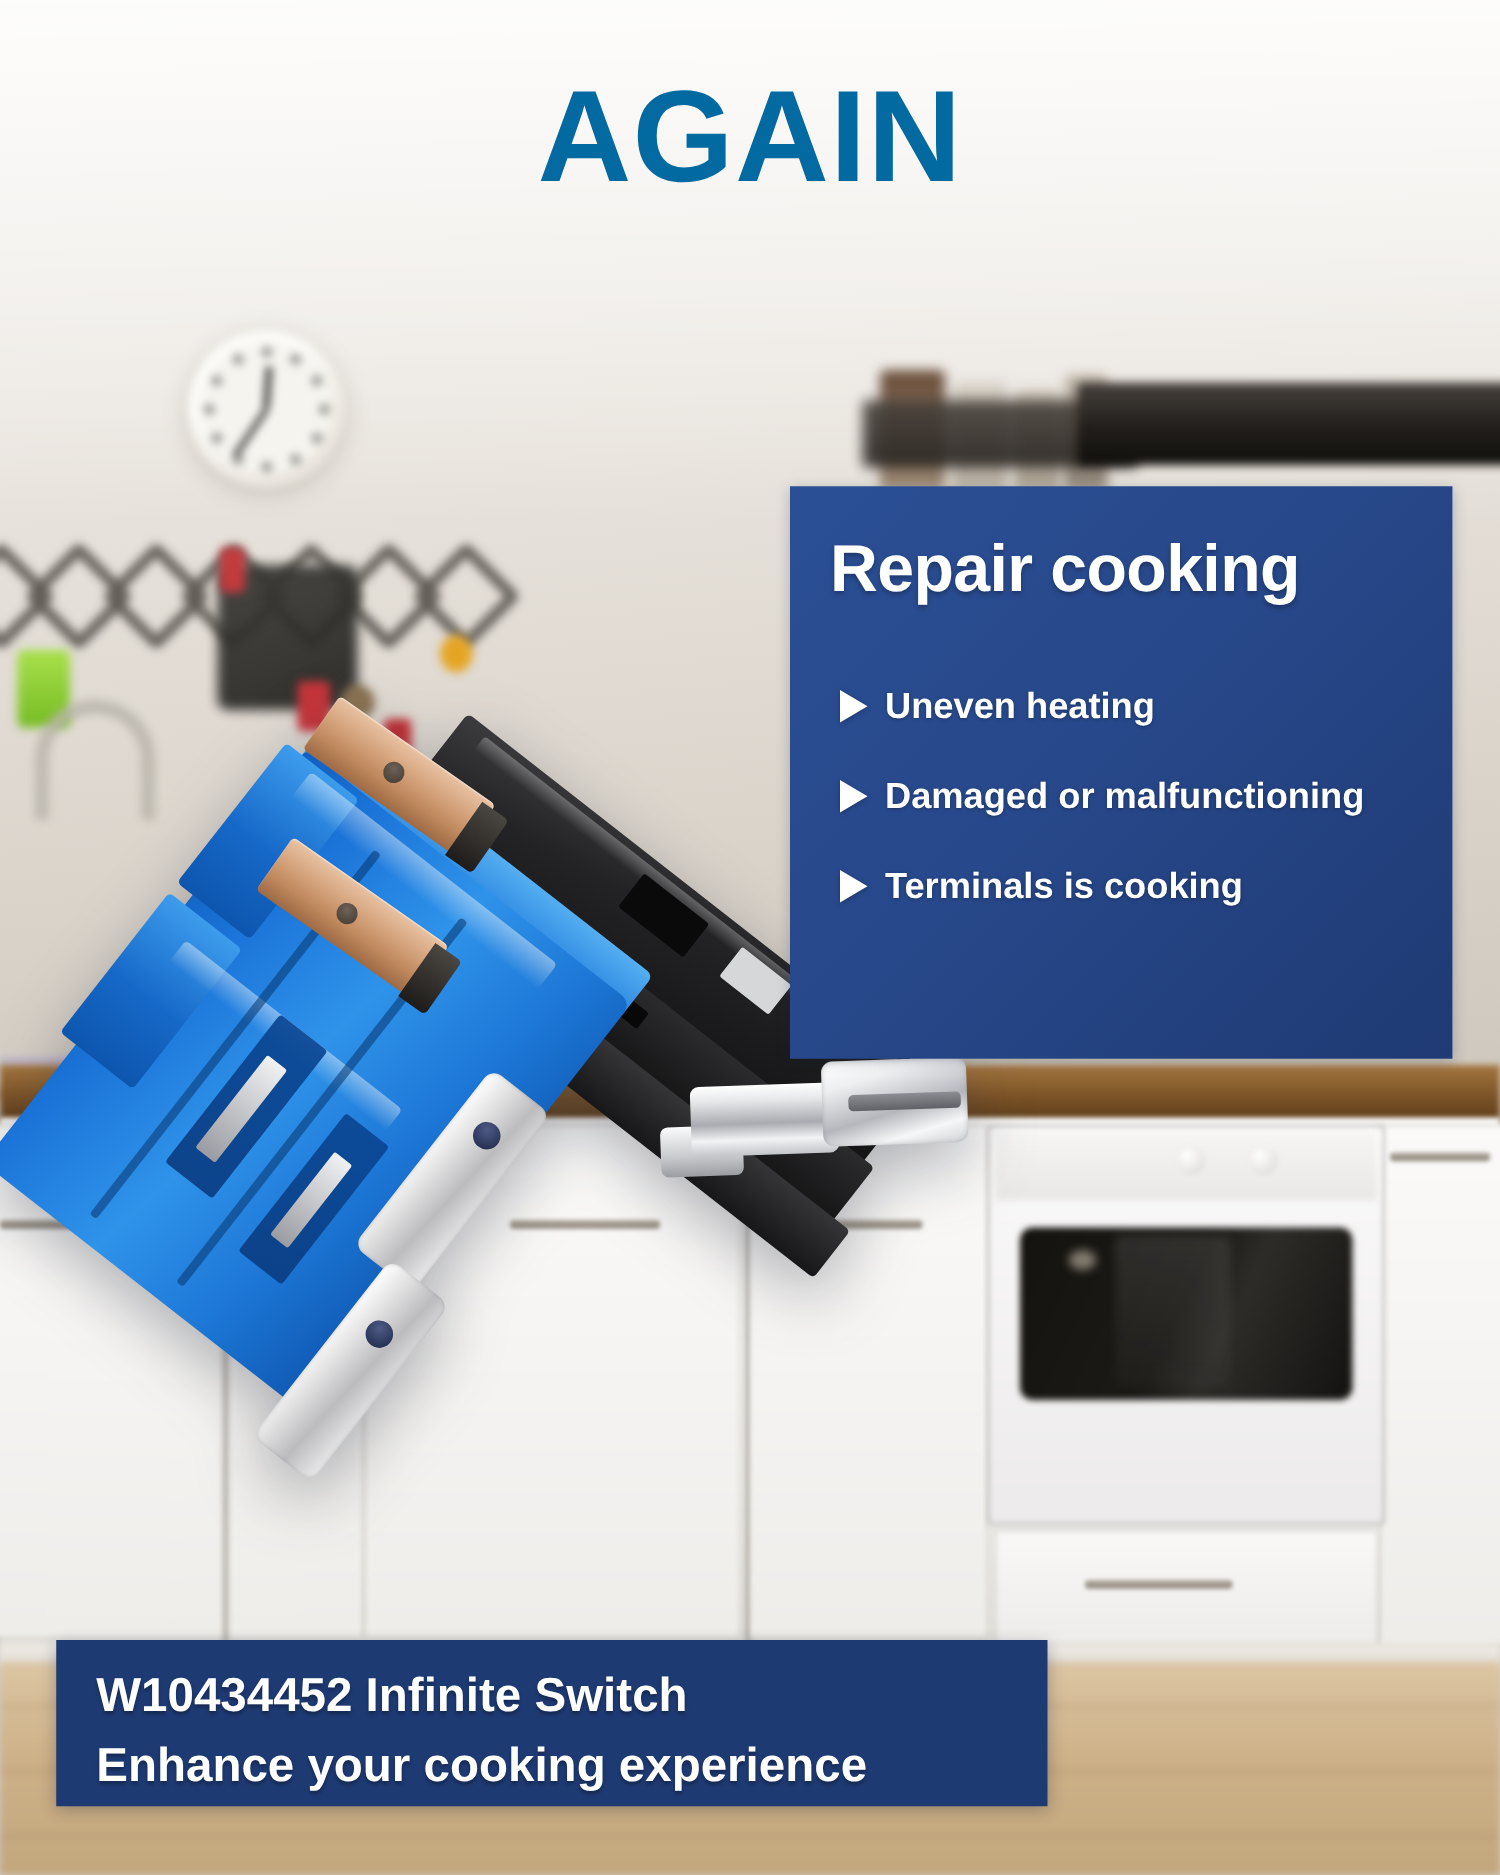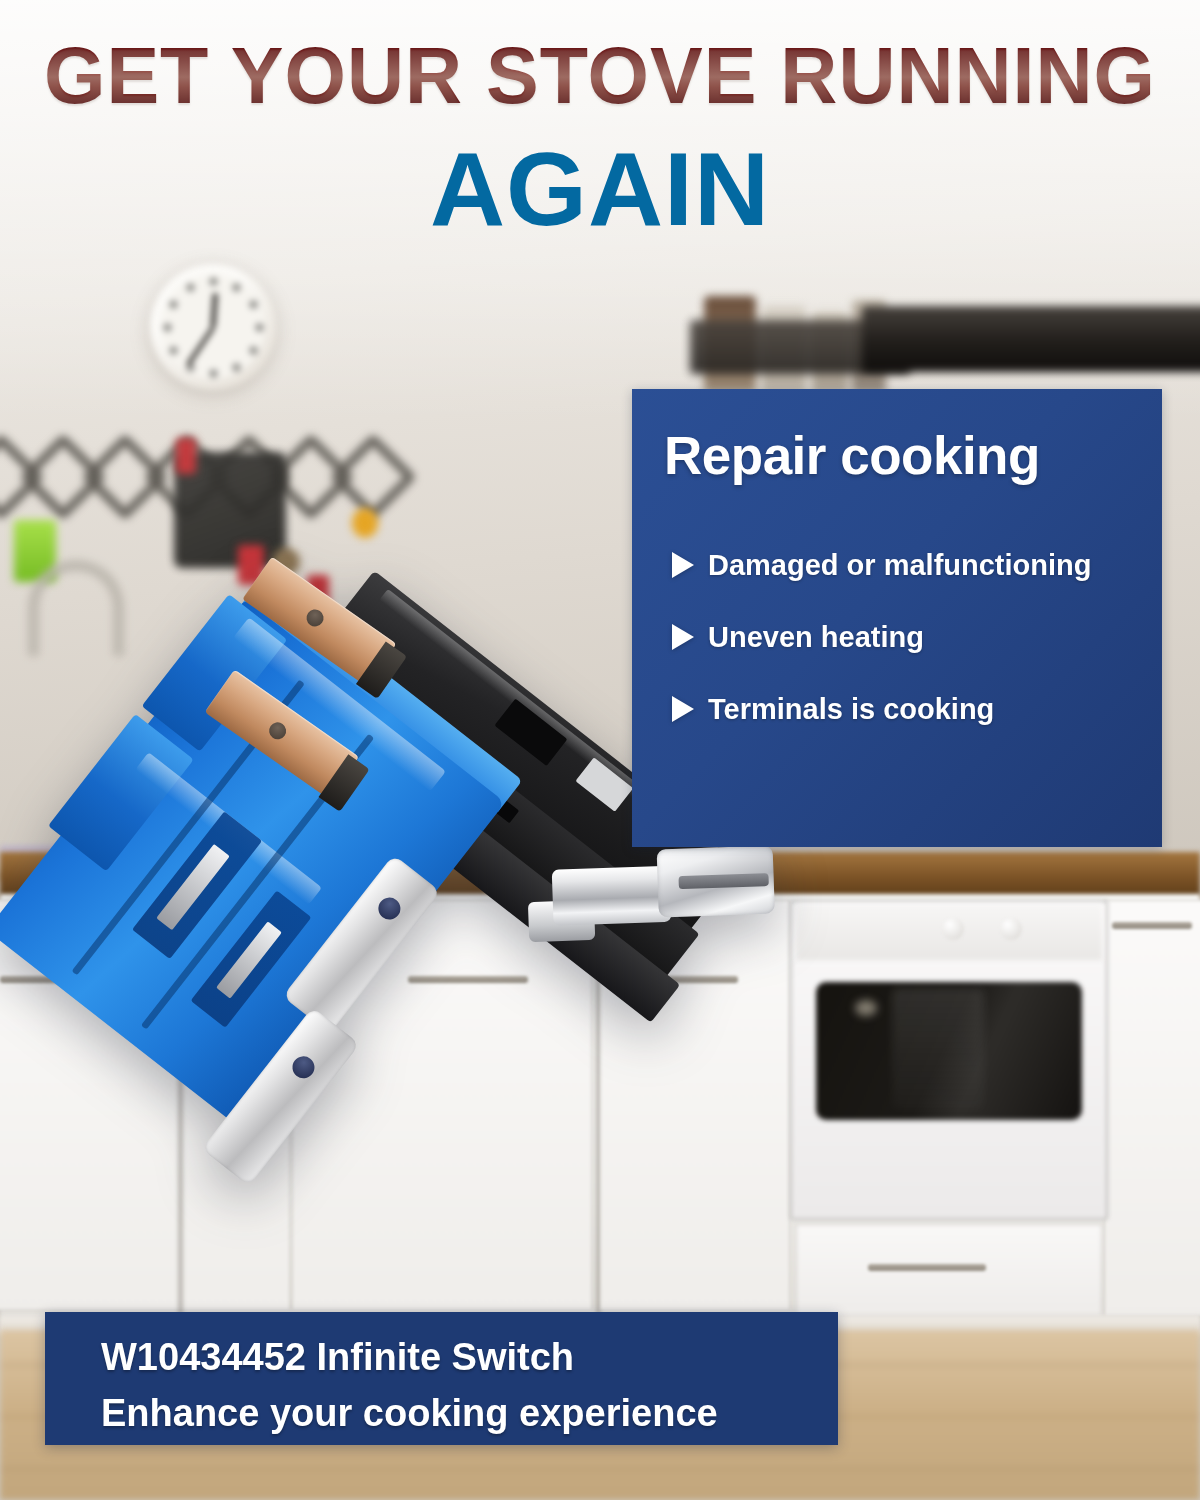--- a/index.html
+++ b/index.html
@@ -211,21 +211,20 @@
     color:#ffffff; font-size:29px; font-weight:bold; white-space:nowrap;
     text-shadow:0 1px 3px rgba(0,0,0,.30);
   }
 
   
   .caption {
     position:absolute; left:45px; top:1312px; width:793px; height:133px;
     background:#1e3a73;
     z-index:7;
     box-shadow:0 3px 12px rgba(15,25,55,.30);
-    padding-left:24px;
   }
   .caption-line {
     color:#ffffff; font-size:38px; font-weight:bold;
     margin-left:32px; line-height:1.0;
     text-shadow:0 2px 3px rgba(0,0,0,.30);
     white-space:nowrap;
   }
   .caption-line.l1 { padding-top:26px; }
   .caption-line.l2 { padding-top:18px; }
 
@@ -449,21 +448,20 @@
 
     <div class="baseboard"></div>
     <div class="floor">
       <div class="floor-plank" style="left:0; top:34px; width:1200px;"></div>
       <div class="floor-plank" style="left:0; top:86px; width:1200px;"></div>
       <div class="floor-plank" style="left:0; top:138px; width:1200px;"></div>
     </div>
   </div>
 
   <div class="headline-wrap">
-    <div class="headline">GET YOUR STOVE RUNNING</div>
     <div class="headline-2">AGAIN</div>
   </div>
 
   <div class="product">
     <div class="body-group">
 
       <div class="black-top"></div>
       <div class="black-hi" style="left:132px; top:24px; width:420px; height:14px;"></div>
       <div class="black-notch" style="left:300px; top:32px; width:66px; height:34px;"></div>
       <div class="black-notch" style="left:398px; top:30px; width:50px; height:30px; background:#d6d7d9;"></div>
@@ -509,25 +507,25 @@
         <div class="shaft-flat"></div>
       </div>
     </div>
   </div>
 
   <div class="symptoms">
     <div class="symptoms-title">Repair cooking</div>
     <div class="symptom-list">
       <div class="symptom-item">
         <span class="tri"></span>
-        <span class="symptom-text">Damaged or malfunctioning</span>
+        <span class="symptom-text">Uneven heating</span>
       </div>
       <div class="symptom-item">
         <span class="tri"></span>
-        <span class="symptom-text">Uneven heating</span>
+        <span class="symptom-text">Damaged or malfunctioning</span>
       </div>
       <div class="symptom-item">
         <span class="tri"></span>
         <span class="symptom-text">Terminals is cooking</span>
       </div>
     </div>
   </div>
 
   <div class="caption">
     <div class="caption-line l1">W10434452 Infinite Switch</div>

